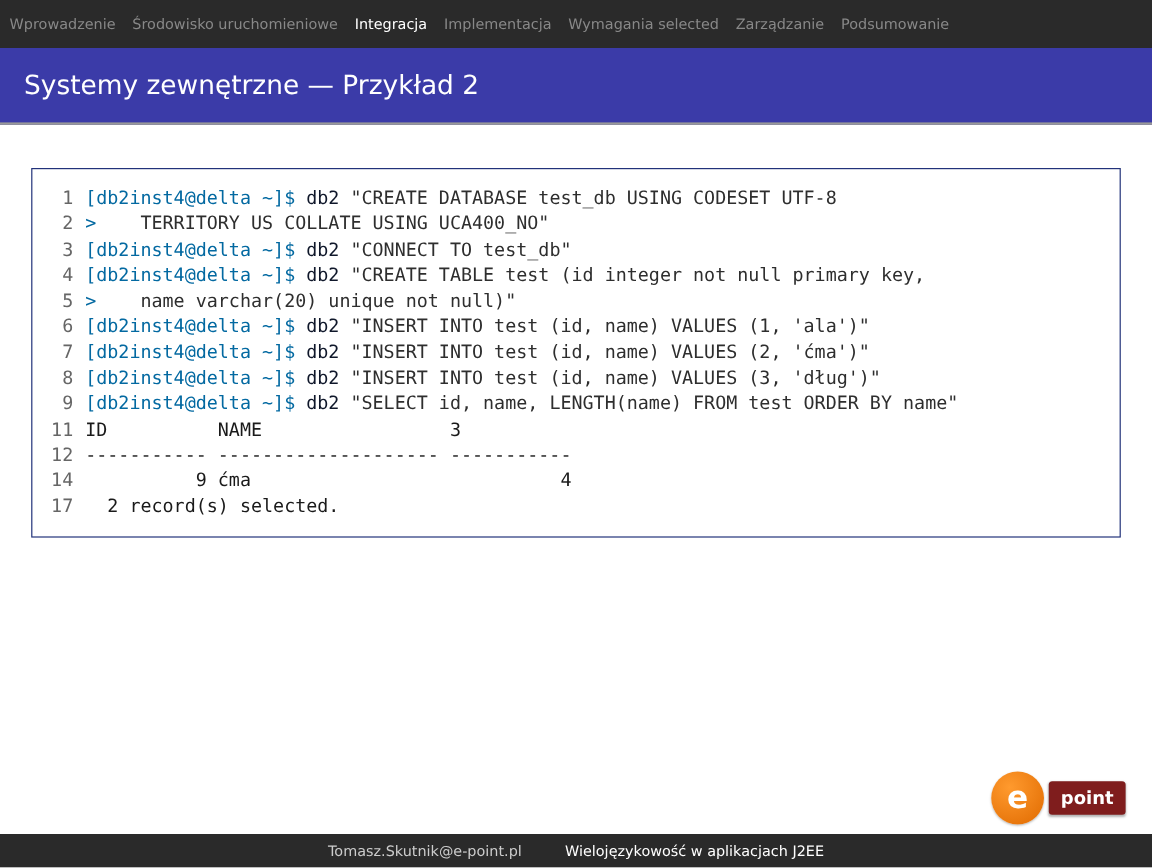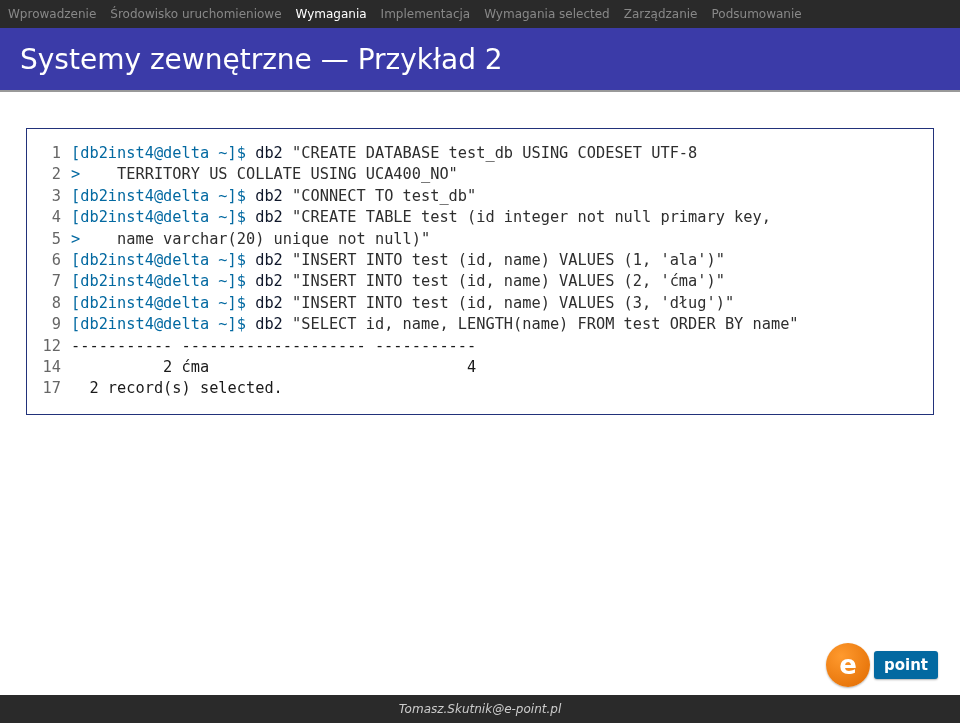--- a/index.html
+++ b/index.html
@@ -6,21 +6,21 @@
   body {
     width: 960px;
     height: 723px;
     font-family: "DejaVu Sans", "Helvetica Neue", Arial, sans-serif;
     background: #fff;
     overflow: hidden;
     position: relative;
   }
   .navbar {
     background: #2a2a2a;
-    height: 28px;
+    height: 40px;
     display: flex;
     align-items: center;
     padding: 0 8px;
     gap: 14px;
   }
   .navbar .nav-item {
     color: #888;
     font-size: 12px;
     cursor: pointer;
   }
@@ -30,21 +30,21 @@
   .title-band {
     background: #3b3ba8;
     height: 64px;
     display: flex;
     align-items: center;
     padding-left: 20px;
     border-bottom: 2px solid #999;
   }
   .title-band .slide-title {
     color: #fff;
-    font-size: 28px;
+    font-size: 22px;
     font-weight: 400;
   }
   .content {
     padding: 36px 26px 0 26px;
   }
   .code-frame {
     border: 1.5px solid #22327a;
     padding: 14px 10px 14px 10px;
     position: relative;
   }
@@ -72,21 +72,20 @@
   .arg { color: #2e2e2e; }
   .footer {
     position: absolute;
     bottom: 0; left: 0; right: 0;
     height: 28px;
     background: #2a2a2a;
     display: flex;
     align-items: center;
     justify-content: center;
     gap: 36px;
-    font-style: italic;
   }
   .footer .foot-left {
     color: #ccc;
     font-size: 12px;
   }
   .footer .foot-right {
     color: #fff;
     font-size: 12px;
   }
   .logo {
@@ -103,39 +102,39 @@
     background: radial-gradient(circle at 35% 30%, #ff9a2e, #e06a00);
     display: flex;
     align-items: center;
     justify-content: center;
     color: #fff;
     font-weight: 700;
     font-size: 26px;
     box-shadow: 0 1px 2px rgba(0,0,0,.3);
   }
   .logo .point-badge {
-    background: #0369a1;
+    background: #7f1d1d;
     color: #fff;
     height: 28px;
     padding: 0 10px;
     display: flex;
     align-items: center;
     font-weight: 700;
     font-size: 15px;
     border-radius: 3px;
     box-shadow: 0 1px 2px rgba(0,0,0,.3);
   }
 </style>
 </head>
 <body>
 
 <div class="navbar">
     <span class="nav-item">Wprowadzenie</span>
     <span class="nav-item">Środowisko uruchomieniowe</span>
-    <span class="nav-item active">Wymagania</span>
+    <span class="nav-item active">Integracja</span>
     <span class="nav-item">Implementacja</span>
     <span class="nav-item">Wymagania selected</span>
     <span class="nav-item">Zarządzanie</span>
     <span class="nav-item">Podsumowanie</span>
   </div>
 
 <div class="title-band">
   <div class="slide-title">Systemy zewnętrzne — Przykład 2</div>
 </div>
 
@@ -143,26 +142,28 @@
   <div class="code-frame">
       <div class="code-row"><span class="ln">1</span><span class="code-line"><span class="prompt">[db2inst4@delta ~]$ </span><span class="cmd">db2 </span><span class="arg">"CREATE DATABASE test_db USING CODESET UTF-8</span></span></div>
       <div class="code-row"><span class="ln">2</span><span class="code-line"><span class="prompt">&gt; </span><span class="arg">   TERRITORY US COLLATE USING UCA400_NO"</span></span></div>
       <div class="code-row"><span class="ln">3</span><span class="code-line"><span class="prompt">[db2inst4@delta ~]$ </span><span class="cmd">db2 </span><span class="arg">"CONNECT TO test_db"</span></span></div>
       <div class="code-row"><span class="ln">4</span><span class="code-line"><span class="prompt">[db2inst4@delta ~]$ </span><span class="cmd">db2 </span><span class="arg">"CREATE TABLE test (id integer not null primary key,</span></span></div>
       <div class="code-row"><span class="ln">5</span><span class="code-line"><span class="prompt">&gt; </span><span class="arg">   name varchar(20) unique not null)"</span></span></div>
       <div class="code-row"><span class="ln">6</span><span class="code-line"><span class="prompt">[db2inst4@delta ~]$ </span><span class="cmd">db2 </span><span class="arg">"INSERT INTO test (id, name) VALUES (1, 'ala')"</span></span></div>
       <div class="code-row"><span class="ln">7</span><span class="code-line"><span class="prompt">[db2inst4@delta ~]$ </span><span class="cmd">db2 </span><span class="arg">"INSERT INTO test (id, name) VALUES (2, 'ćma')"</span></span></div>
       <div class="code-row"><span class="ln">8</span><span class="code-line"><span class="prompt">[db2inst4@delta ~]$ </span><span class="cmd">db2 </span><span class="arg">"INSERT INTO test (id, name) VALUES (3, 'dług')"</span></span></div>
       <div class="code-row"><span class="ln">9</span><span class="code-line"><span class="prompt">[db2inst4@delta ~]$ </span><span class="cmd">db2 </span><span class="arg">"SELECT id, name, LENGTH(name) FROM test ORDER BY name"</span></span></div>
+      <div class="code-row"><span class="ln">11</span><span class="code-line">ID          NAME                 3</span></div>
       <div class="code-row"><span class="ln">12</span><span class="code-line">----------- -------------------- -----------</span></div>
-      <div class="code-row"><span class="ln">14</span><span class="code-line">          2 ćma                            4</span></div>
+      <div class="code-row"><span class="ln">14</span><span class="code-line">          9 ćma                            4</span></div>
       <div class="code-row"><span class="ln">17</span><span class="code-line">  2 record(s) selected.</span></div>
     </div>
 </div>
 
 <div class="logo">
   <div class="e-badge">e</div>
   <div class="point-badge">point</div>
 </div>
 
 <div class="footer">
   <span class="foot-left">Tomasz.Skutnik@e-point.pl</span>
+  <span class="foot-right">Wielojęzykowość w aplikacjach J2EE</span>
 </div>
 
 </body></html>

